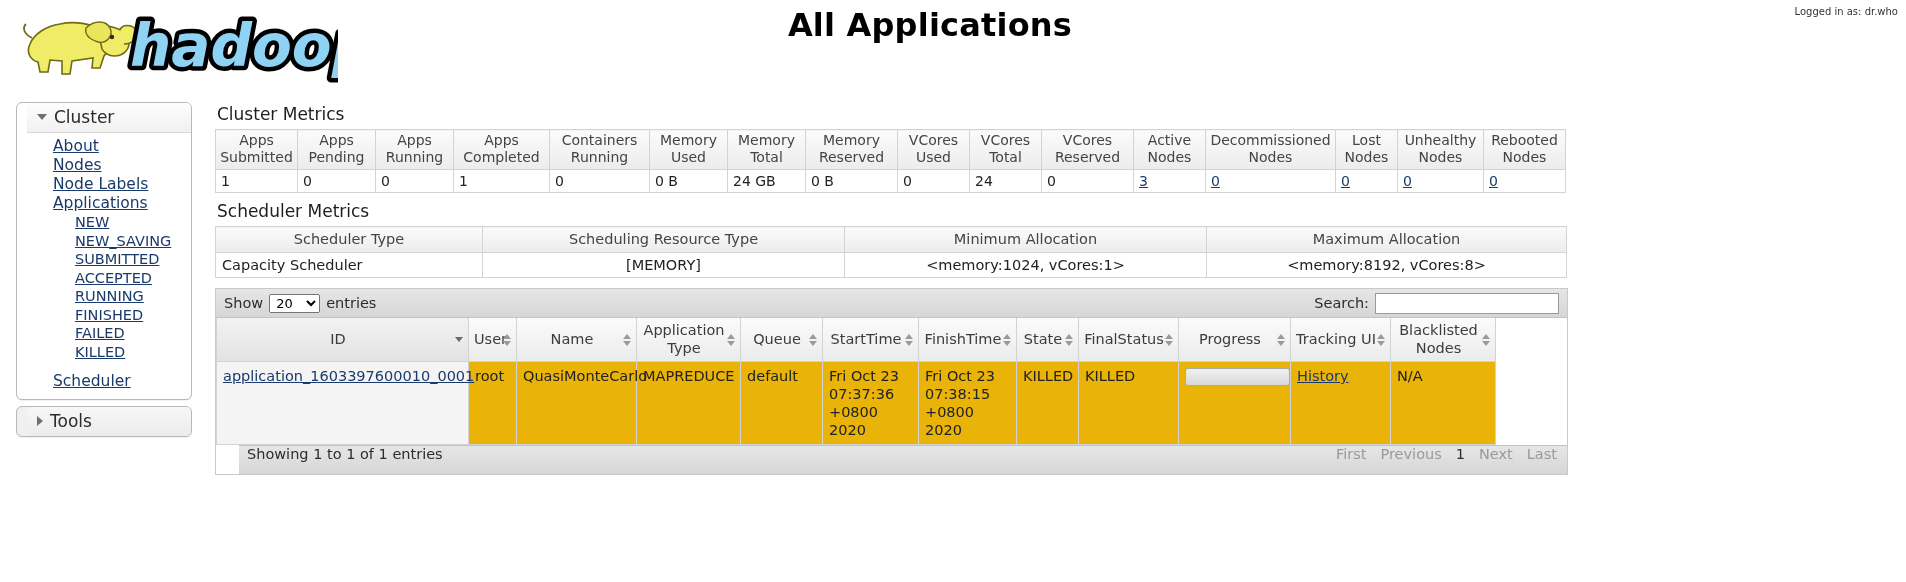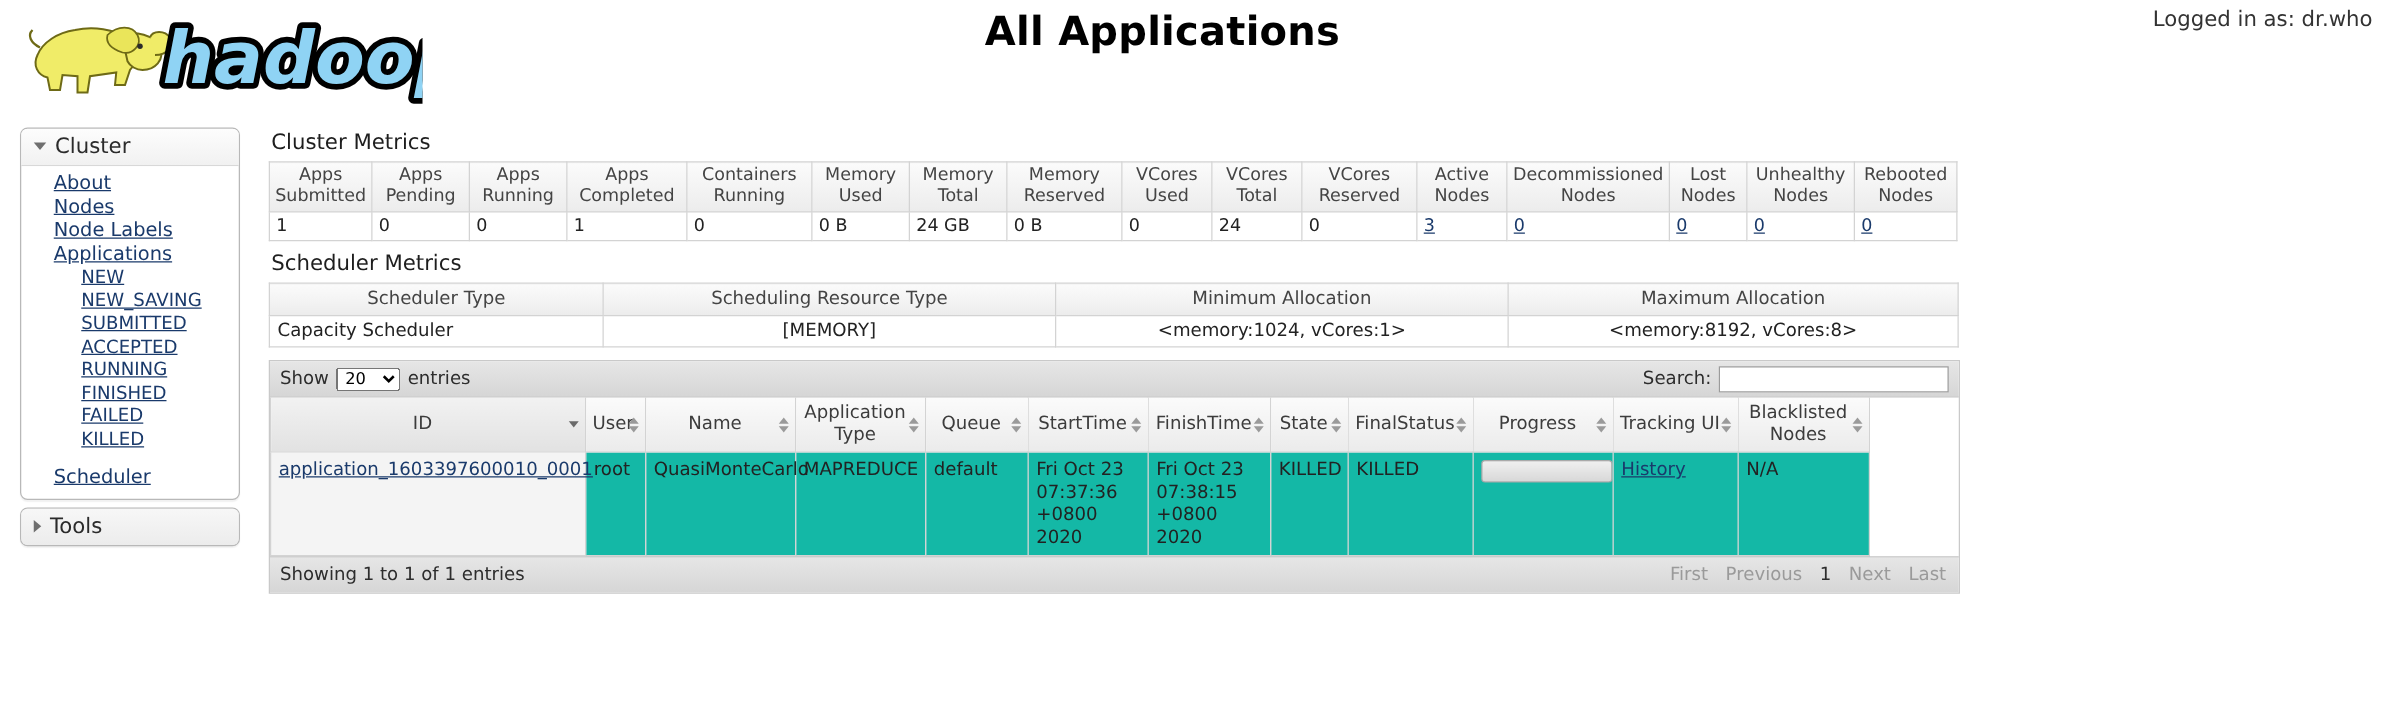--- a/index.html
+++ b/index.html
@@ -17,30 +17,31 @@
   .logo-wrap svg { display: block; }
 
   .page-title {
     position: absolute; left: 430px; top: 6px; width: 1000px;
     text-align: center;
     font-size: 32px; font-weight: bold; color: #000;
     letter-spacing: 0.2px;
   }
   .login-info {
     position: absolute; right: 8px; top: 6px;
-    font-size: 17px; color: #333;
+    font-size: 10px; color: #333;
   }
 
   
   .sidebar { position: absolute; left: 16px; top: 102px; width: 176px; }
   .panel {
     border: 1px solid #b8b8b8;
     border-radius: 6px;
     background: #ffffff;
     box-shadow: 0 1px 1px rgba(0,0,0,.06);
+    padding-left: 10px;
   }
   .panel-head {
     background: linear-gradient(#fdfdfd,#f1f1f1);
     border-bottom: 1px solid #d8d8d8;
     border-radius: 5px 5px 0 0;
     padding: 4px 6px 5px 10px;
     font-size: 17px;
     color: #2b2b2b;
     display: flex; align-items: center; gap: 7px;
   }
@@ -135,21 +136,21 @@
     position: relative;
   }
   table.apps th.sorted { background: linear-gradient(#f2f2f2,#e2e2e2); }
   table.apps td {
     border: 1px solid #d3d3d3;
     border-top: none;
     padding: 5px 6px;
     font-size: 14.5px; color: #222;
     vertical-align: top;
     line-height: 18px;
-    background: #14b8a6;
+    background: #eab308;
   }
   table.apps td.sorted-col { background: #f4f4f4; text-align: right; }
   .sort-ic {
     position: absolute; right: 4px; top: 50%;
     transform: translateY(-50%);
     width: 9px; height: 14px;
     display: flex; flex-direction: column; justify-content: center; gap: 2px;
   }
   .sort-ic i { display:block; width:0; height:0; border-left:4px solid transparent; border-right:4px solid transparent; }
   .sort-ic i.up { border-bottom: 5px solid #9a9a9a; }
@@ -161,23 +162,23 @@
     border-radius: 3px;
     background: linear-gradient(#f0f0f0,#d8d8d8);
     margin-top: 1px;
   }
   a.id-link { color: #1a3a6b; text-decoration: underline; }
   a.hist-link { color: #1a3a6b; text-decoration: underline; margin-top: 28px; }
   .dt-bottom {
     background: linear-gradient(#e6e6e6,#d6d6d6);
     border-top: 1px solid #c3c3c3;
     height: 28px;
-    display: flex; align-items: center; justify-content: space-between;
+    display: flex; align-items: flex-start; justify-content: space-between;
     padding: 0 10px 0 8px;
-    font-size: 14.5px; color: #2d2d2d;
+    font-size: 14.5px; color: #2d2d2d; margin-left: 23px;
   }
   .pager { display: flex; align-items: center; gap: 14px; color: #9a9a9a; }
   .pager .cur { color: #2d2d2d; }
 </style>
 </head>
 <body>
 
 <div class="page">
 
   <div class="logo-wrap">

